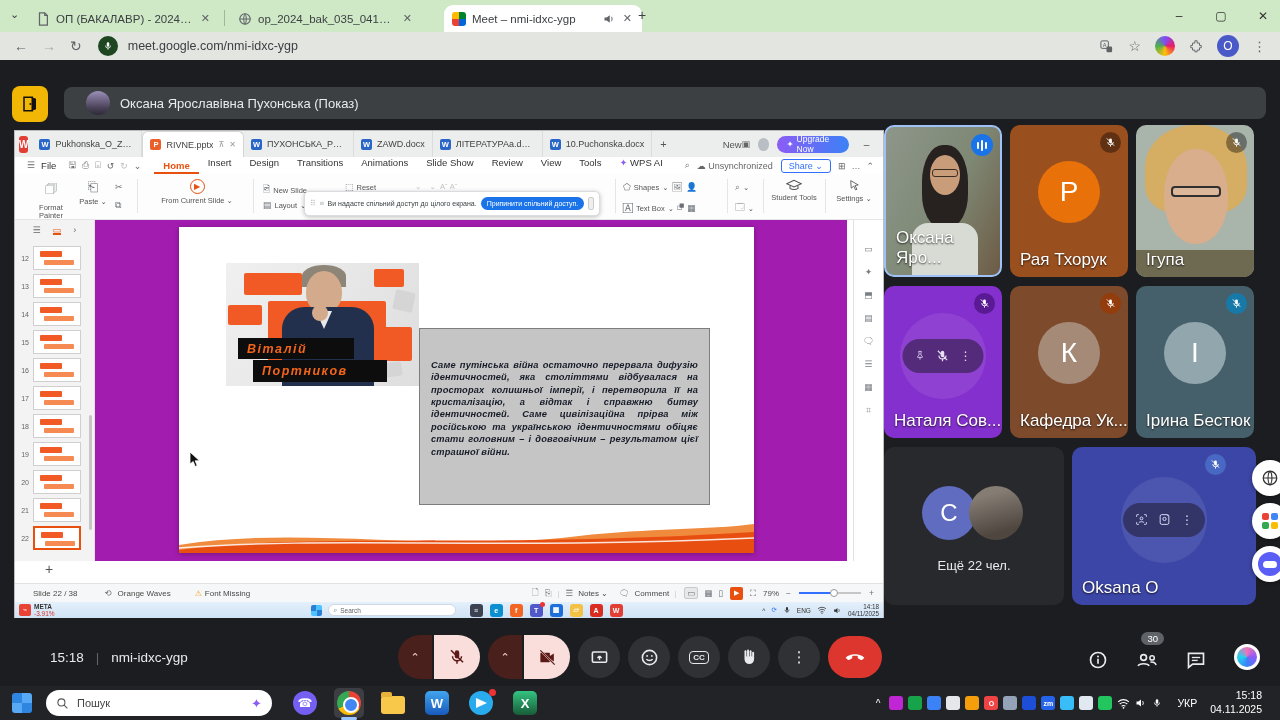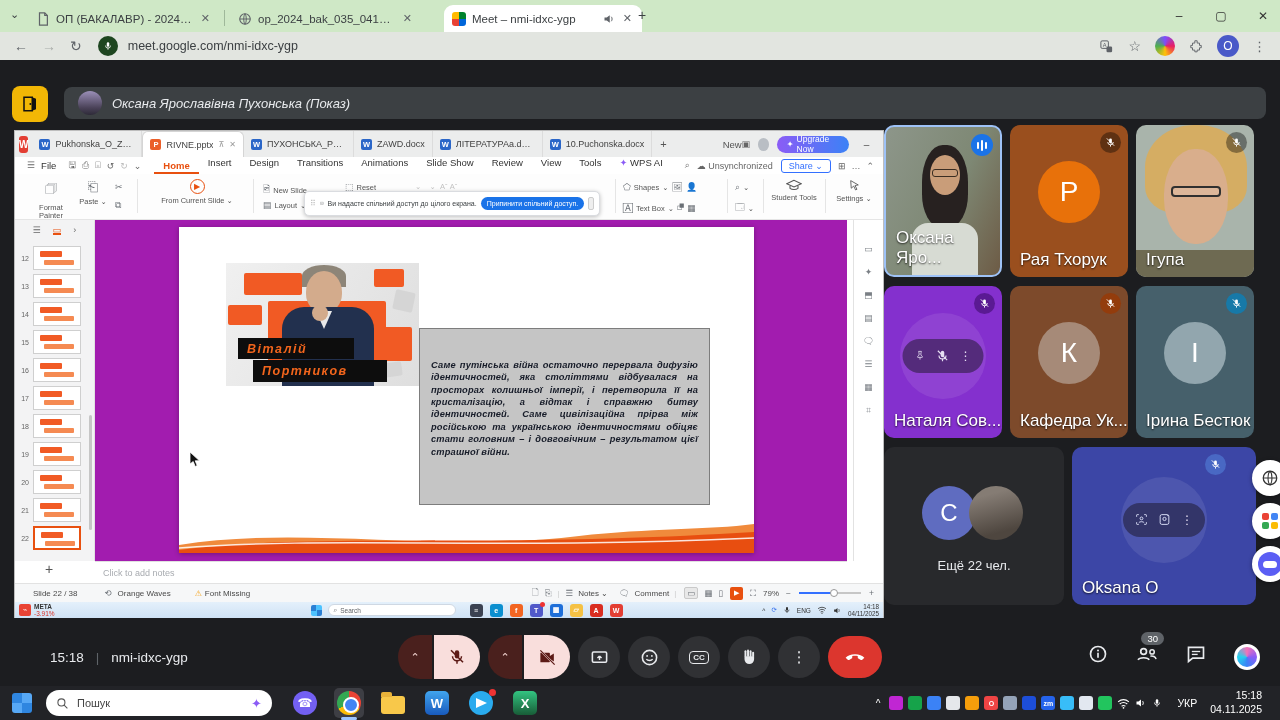--- a/index.html
+++ b/index.html
@@ -29,21 +29,21 @@
   .avatarO{width:22px;height:22px;border-radius:50%;background:#4959c8;color:#fff;
            font-size:12px;display:flex;align-items:center;justify-content:center;}
   .extdot{width:20px;height:20px;border-radius:50%;
           background:conic-gradient(#7c4dff,#e91e63,#ffc107,#4caf50,#7c4dff);}
 
   
   .meetpage{left:0;top:60px;width:1280px;height:626px;background:#1c1d20;}
   .leave-ext{left:12px;top:26px;width:36px;height:36px;border-radius:8px;background:#f2b705;
              display:flex;align-items:center;justify-content:center;}
   .presenter{left:64px;top:27px;width:1202px;height:32px;border-radius:8px;background:#3c4043;
-             display:flex;align-items:center;gap:10px;padding:0 14px;font-style:italic;}
+             display:flex;align-items:center;gap:10px;padding:0 22px;}
   .presenter .pav{width:24px;height:24px;border-radius:50%;
                   background:linear-gradient(180deg,#9b8fb8 0%,#4a4258 70%,#2e2a38 100%);}
   .presenter .pname{color:#e8eaed;font-size:13px;}
 
   
   .wps{left:14px;top:70px;width:870px;height:488px;background:#fff;border:1px solid #bdbdbd;}
   .wps-tabbar{left:0;top:0;width:868px;height:26px;background:#eceded;display:flex;align-items:center;}
   .wpslogo{width:24px;height:17px;background:#e33e33;border-radius:3px;color:#fff;font-weight:bold;
            font-size:10px;display:flex;align-items:center;justify-content:center;margin:0 4px 0 4px;}
   .doc-tabs{display:flex;height:26px;align-items:stretch;}
@@ -188,21 +188,21 @@
   .segbtn{display:flex;align-items:center;}
   .seg-ch{width:34px;height:44px;background:#4a201d;border-radius:22px 0 0 22px;display:flex;
           align-items:center;justify-content:center;color:#f3d6d2;font-size:11px;margin-right:2px;}
   .seg-ic{width:46px;height:44px;background:#f9dedc;border-radius:0 22px 22px 0;display:flex;
           align-items:center;justify-content:center;}
   .roundbtn{width:42px;height:42px;border-radius:50%;background:#303134;display:flex;
             align-items:center;justify-content:center;color:#e8eaed;}
   .ccbox{border:1.7px solid #e8eaed;border-radius:4px;font-size:8px;font-weight:bold;padding:1px 3px;color:#e8eaed;}
   .endcall{width:54px;height:42px;border-radius:22px;background:#dc362e;display:flex;
            align-items:center;justify-content:center;}
-  .mb-right{position:absolute;right:20px;display:flex;align-items:flex-start;gap:28px;}
+  .mb-right{position:absolute;right:20px;display:flex;align-items:flex-end;gap:28px;}
   .countbadge{position:absolute;right:96px;top:-12px;background:#5f6368;color:#fff;font-size:9.5px;
               border-radius:9px;padding:1px 6px;}
 
   
   .taskbar{left:0;top:686px;width:1280px;height:34px;background:#222327;display:flex;align-items:center;}
   .startic{width:20px;height:20px;margin-left:12px;
            background:conic-gradient(#57a8f5 0 90deg,#2f86e0 90deg 180deg,#57a8f5 180deg 270deg,#2f86e0 270deg);
            border-radius:3px;clip-path:polygon(0 0,46% 0,46% 46%,0 46%,0 0,100% 0,100% 100%,0 100%);}
   .tsearch{width:226px;height:26px;border-radius:13px;background:#fff;display:flex;align-items:center;
            gap:8px;padding:0 10px;margin-left:14px;color:#555;}
@@ -594,23 +594,20 @@
         <span>✦</span>
         <span>⬒</span>
         <span>▤</span>
         <span>🗨</span>
         <span>☰</span>
         <span>▦</span>
         <span>⌗</span>
       </div>
 
       <span class="abs addslide">+</span>
-      <div class="abs notes">
-        <span>Click to add notes</span>
-      </div>
 
       <div class="abs statusbar">
         <span style="margin-left:18px;">Slide 22 / 38</span>
         <span style="margin-left:24px;display:flex;align-items:center;gap:3px;">
             <span class="sb-ic">⟲</span>
             <span>Orange Waves</span>
           </span>
         <span style="margin-left:24px;display:flex;align-items:center;gap:3px;">
             <span style="color:#f5a623;">⚠</span>
             <span>Font Missing</span>

